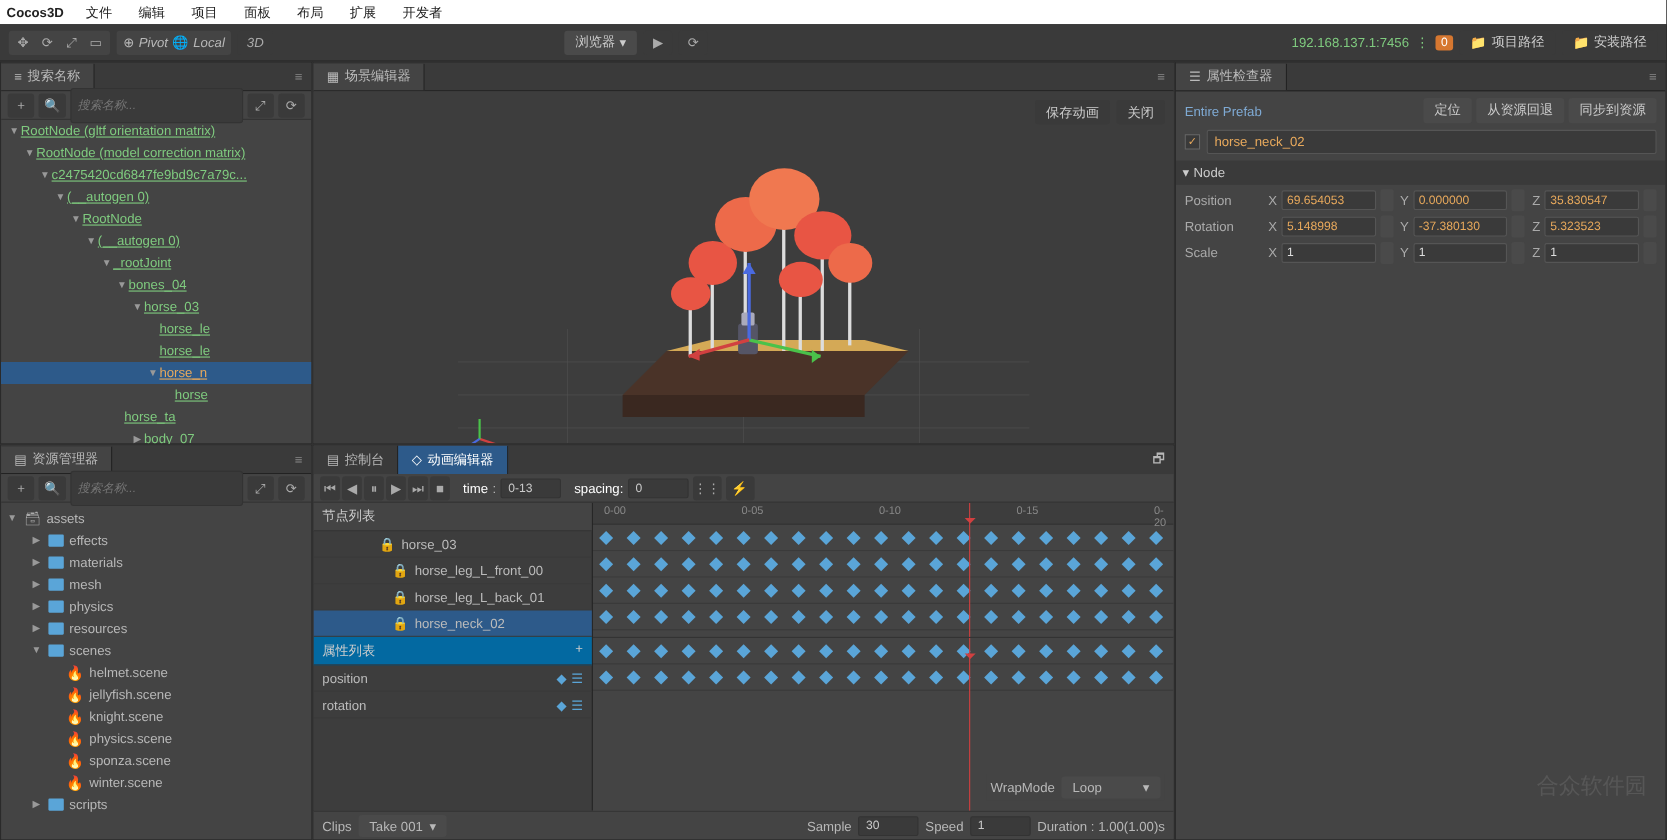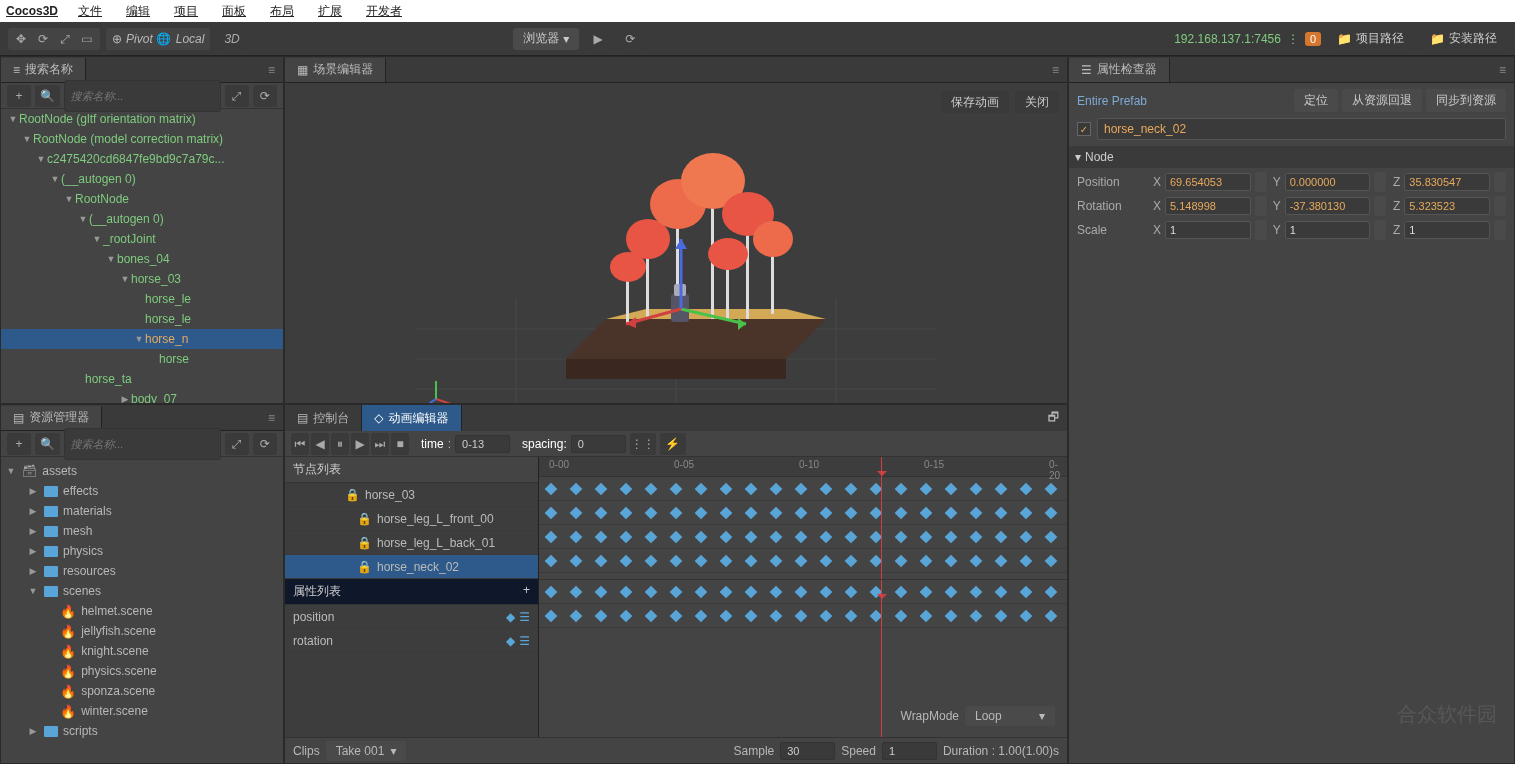--- a/index.html
+++ b/index.html
@@ -1,17 +1,17 @@
 <!DOCTYPE html>
 <html><head>
 <meta charset="utf-8">
 <style>
 * { box-sizing: border-box; margin: 0; padding: 0; }
 body { font-family: "Segoe UI", Arial, sans-serif; font-size: 12px; background: #2b2b2b; color: #b8b8b8; overflow: hidden; width: 1515px; height: 764px; }
-.menubar { background: #fff; color: #222; height: 22px; display: flex; align-items: center; padding: 0 6px; gap: 4px; text-decoration: underline; }
+.menubar { background: #fff; color: #222; height: 22px; display: flex; align-items: center; padding: 0 6px; gap: 4px; }
 .menubar .app-name { font-weight: bold; margin-right: 6px; }
 .menubar .mitem { padding: 2px 10px; cursor: pointer; }
 .topbar { background: #3a3a3a; height: 34px; display: flex; align-items: center; padding: 0 8px; border-bottom: 1px solid #222; }
 .topbar-left, .topbar-center, .topbar-right { display: flex; align-items: center; gap: 6px; }
 .topbar-center { margin: 0 auto; }
 .topbar-right { margin-left: auto; }
 .iconbtn { width: 26px; height: 22px; background: #3a3a3a; display: flex; align-items: center; justify-content: center; border-radius: 3px; cursor: pointer; color: #aaa; }
 .seg { display: flex; background: #444; border-radius: 3px; align-items: center; height: 22px; padding: 0 2px; }
 .seg .iconbtn { background: transparent; width: 22px; }
 .txtpill { background: #3a3a3a; color: #aaa; height: 22px; display: flex; align-items: center; padding: 0 8px; border-radius: 3px; font-style: italic; }
@@ -27,21 +27,21 @@
 .panel-tab .tabbtn.active { background: #444; }
 .panel-tab .menu-icon { margin-left: auto; padding: 0 8px; color: #888; cursor: pointer; }
 .panel-toolbar { background: #444; height: 26px; display: flex; align-items: center; padding: 0 6px; gap: 4px; border-bottom: 1px solid #333; }
 .panel-toolbar input[type="text"] { background: #3a3a3a; border: 1px solid #333; color: #888; height: 32px; padding: 0 6px; border-radius: 3px; flex: 1; font-size: 11px; font-style: italic; }
 
 
 .tree { flex: 1; overflow: auto; font-size: 12px; }
 .tree-row { display: flex; align-items: center; height: 20px; padding-left: 4px; white-space: nowrap; cursor: pointer; }
 .tree-row.selected { background: #2d5a8a; }
 .tree-arrow { width: 12px; display: inline-flex; justify-content: center; font-size: 9px; color: #999; }
-.tree-label { color: #7fcb7f; }
+.tree-label { color: #7fcb7f; text-decoration: underline; }
 .tree-row.selected .tree-label { color: #e8a95c; }
 
 
 .asset-row { display: flex; align-items: center; height: 20px; gap: 5px; cursor: pointer; }
 .folder-icon { width: 14px; height: 11px; background: #5aa5d8; border-radius: 1px; }
 .file-flame { color: #e88c3c; font-size: 13px; }
 
 
 .viewport-panel { grid-column: 2; grid-row: 1; }
 .viewport { flex: 1; position: relative; background: #3d3d3d; overflow: hidden; }
@@ -85,21 +85,21 @@
 .anim-track-row { display: flex; align-items: center; height: 24px; padding: 0 8px; gap: 5px; color: #bbb; border-bottom: 1px solid #3a3a3a; }
 .anim-track-row.selected { background: #2d5a8a; }
 .anim-timeline { flex: 1; background: #444; position: relative; overflow: hidden; }
 .ruler { height: 20px; border-bottom: 1px solid #333; position: relative; background: #3d3d3d; }
 .ruler-tick { position: absolute; top: 2px; font-size: 10px; color: #888; }
 .track-lane { height: 24px; border-bottom: 1px solid #3a3a3a; position: relative; }
 .keyframe { position: absolute; top: 50%; width: 9px; height: 9px; background: #5aa5d8; transform: translate(-50%, -50%) rotate(45deg); }
 .playhead { position: absolute; top: 0; bottom: 0; width: 1px; background: #d14040; z-index: 5; }
 .playhead::before { content: ''; position: absolute; top: 14px; left: -4px; border: 5px solid transparent; border-top-color: #d14040; }
 
-.anim-proplist-hdr { background: #0f172a; padding: 4px 8px; color: #ccc; border-bottom: 1px solid #333; display: flex; justify-content: space-between; }
+.anim-proplist-hdr { background: #0369a1; padding: 4px 8px; color: #ccc; border-bottom: 1px solid #333; display: flex; justify-content: space-between; }
 .anim-prop-row { display: flex; align-items: center; height: 24px; padding: 0 8px; justify-content: space-between; color: #bbb; border-bottom: 1px solid #3a3a3a; }
 .anim-prop-row .icons { display: flex; gap: 4px; color: #5aa5d8; }
 
 .wrapmode-row { position: absolute; right: 8px; top: 124px; display: flex; align-items: center; gap: 6px; background: #444; padding: 2px 4px; z-index: 6; }
 .anim-footer { height: 26px; background: #444; display: flex; align-items: center; padding: 0 8px; gap: 6px; border-top: 1px solid #333; }
 .anim-footer .spacer { flex: 1; }
 .select-pill { background: #4a4a4a; padding: 3px 10px; border-radius: 3px; display: flex; align-items: center; gap: 6px; cursor: pointer; }
 
 .watermark { position: fixed; right: 18px; bottom: 36px; color: rgba(255,255,255,0.10); font-size: 20px; pointer-events: none; }
 </style>
@@ -219,21 +219,21 @@
           <span class="tree-label">horse_le</span>
         </div>
         <div class="tree-row selected" style="padding-left: 132px;">
           <span class="tree-arrow">▼</span>
           <span class="tree-label">horse_n</span>
         </div>
         <div class="tree-row" style="padding-left: 146px;">
           <span class="tree-arrow"></span>
           <span class="tree-label">horse</span>
         </div>
-        <div class="tree-row" style="padding-left: 72px;">
+        <div class="tree-row" style="padding-left: 100px;">
           <span class="tree-arrow"></span>
           <span class="tree-label">horse_ta</span>
         </div>
         <div class="tree-row" style="padding-left: 118px;">
           <span class="tree-arrow">▶</span>
           <span class="tree-label">body_07</span>
         </div>
       </div>
   </div>
 

